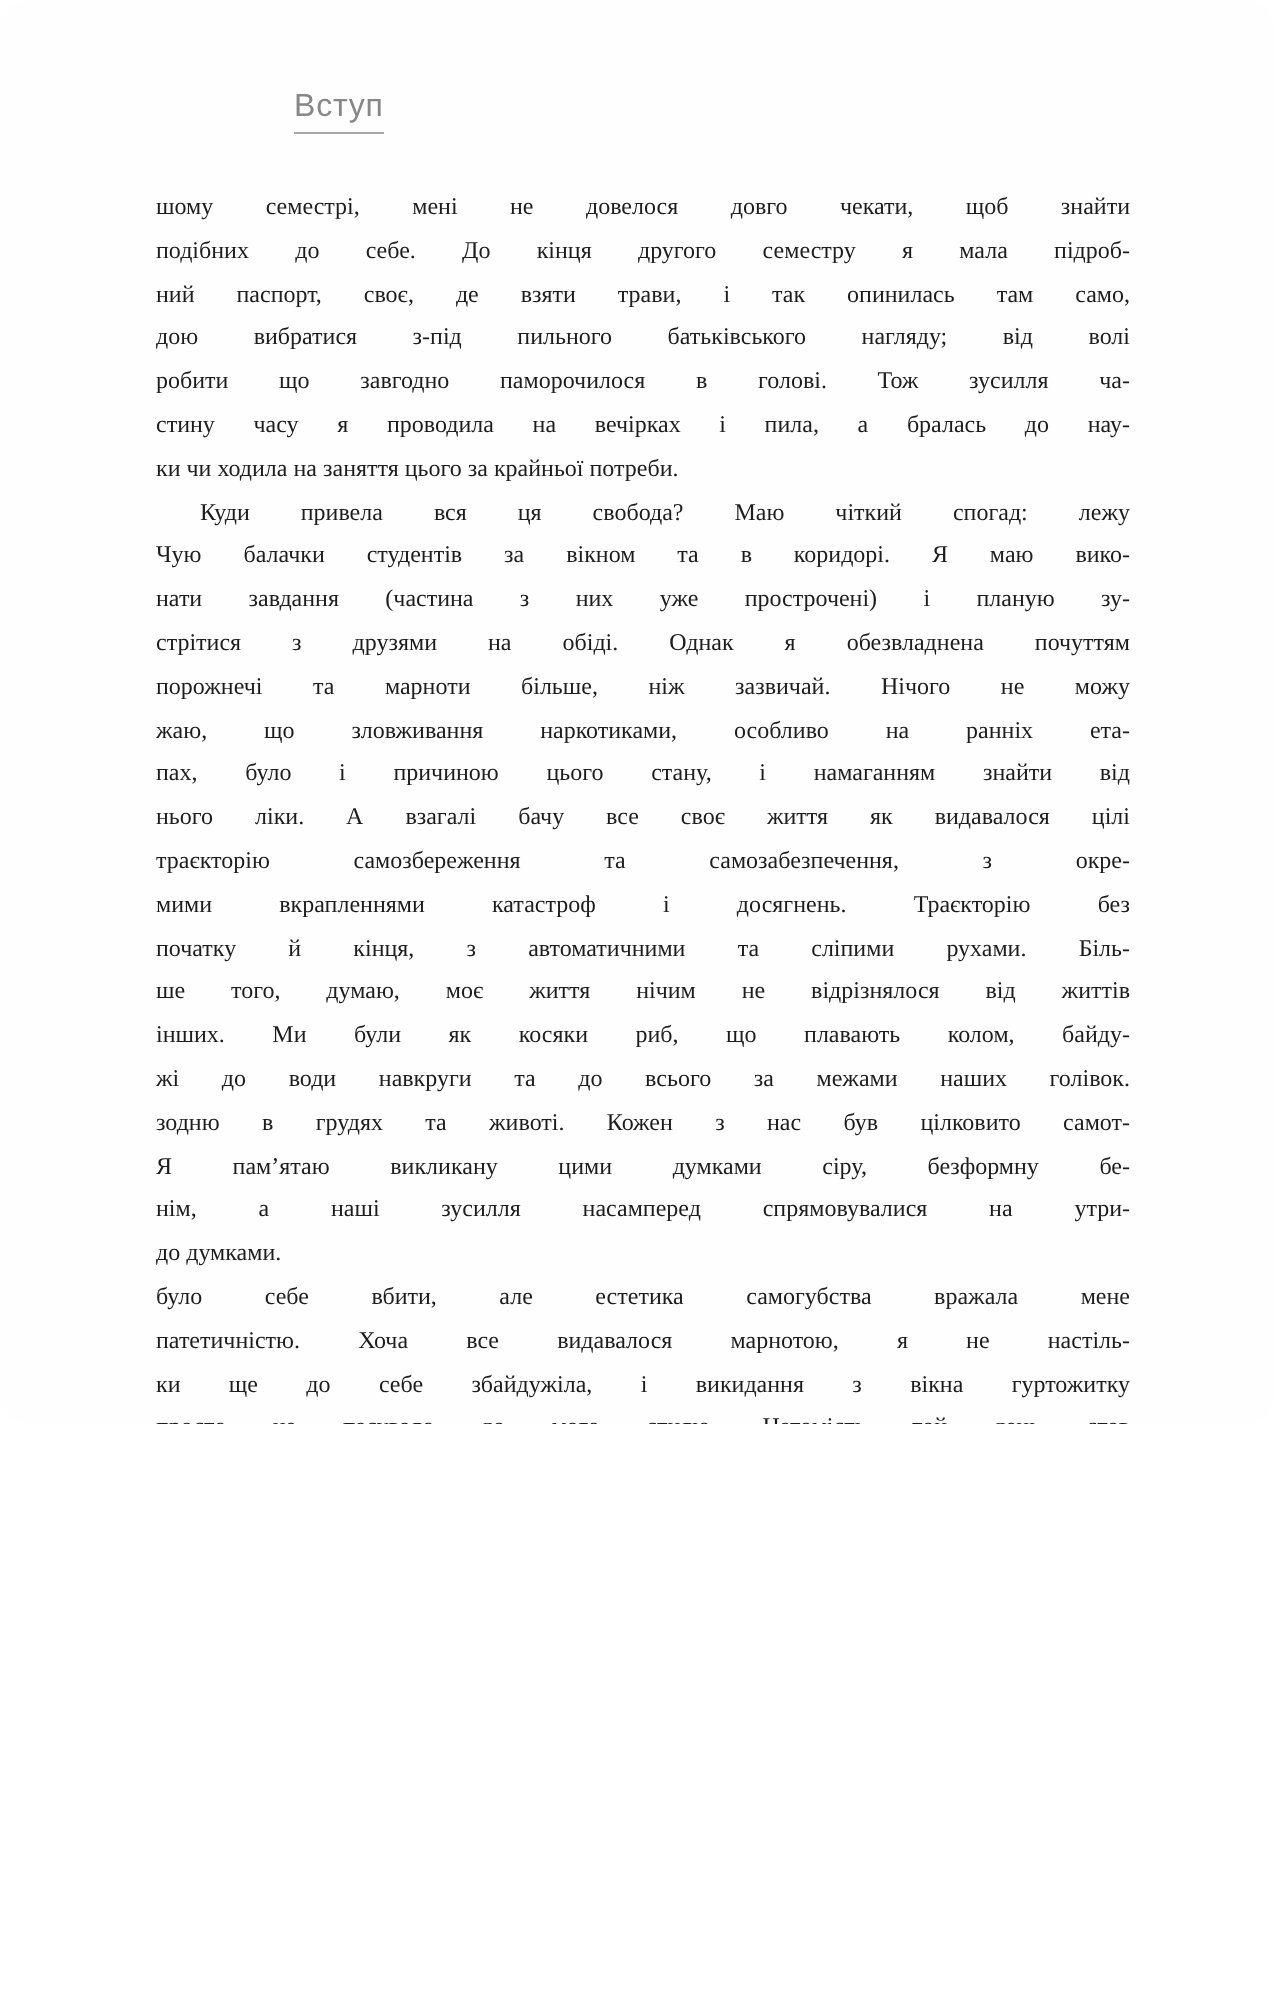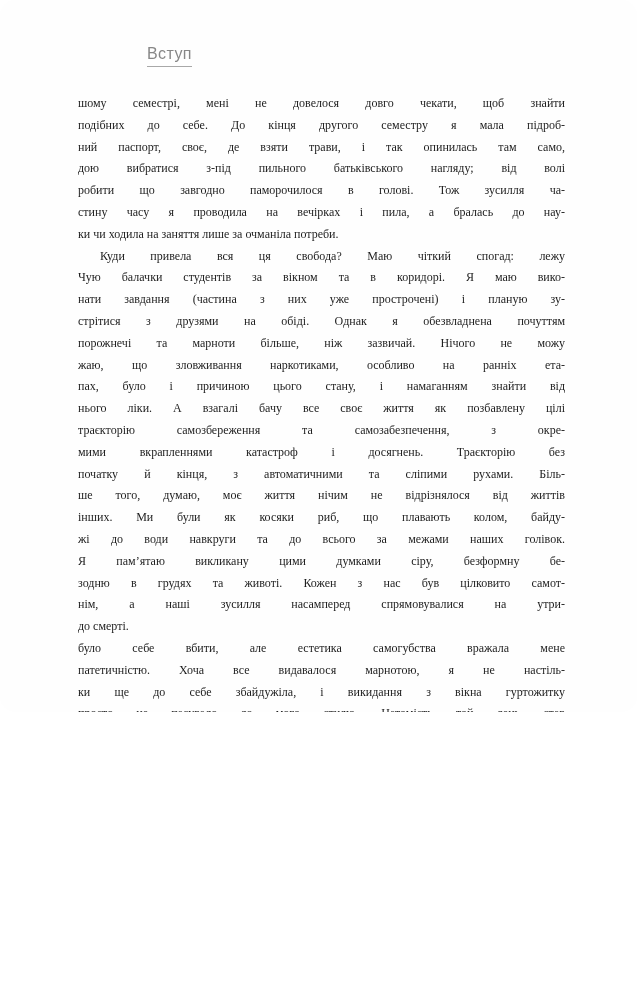--- a/index.html
+++ b/index.html
@@ -62,39 +62,39 @@
 <div class="page">
   <div class="running-header">Вступ</div>
 
   <div class="body-text">
       <div class="line">шому семестрі, мені не довелося довго чекати, щоб знайти</div>
       <div class="line">подібних до себе. До кінця другого семестру я мала підроб-</div>
       <div class="line">ний паспорт, своє, де взяти трави, і так опинилась там само,</div>
       <div class="line">дою вибратися з-під пильного батьківського нагляду; від волі</div>
       <div class="line">робити що завгодно паморочилося в голові. Тож зусилля ча-</div>
       <div class="line">стину часу я проводила на вечірках і пила, а бралась до нау-</div>
-      <div class="line no-just">ки чи ходила на заняття лише за очманіла потреби.</div>
+      <div class="line no-just">ки чи ходила на заняття цього за крайньої потреби.</div>
       <div class="line indent">Куди привела вся ця свобода? Маю чіткий спогад: лежу</div>
       <div class="line">Чую балачки студентів за вікном та в коридорі. Я маю вико-</div>
       <div class="line">нати завдання (частина з них уже прострочені) і планую зу-</div>
       <div class="line">стрітися з друзями на обіді. Однак я обезвладнена почуттям</div>
       <div class="line">порожнечі та марноти більше, ніж зазвичай. Нічого не можу</div>
       <div class="line">жаю, що зловживання наркотиками, особливо на ранніх ета-</div>
       <div class="line">пах, було і причиною цього стану, і намаганням знайти від</div>
-      <div class="line">нього ліки. А взагалі бачу все своє життя як позбавлену цілі</div>
+      <div class="line">нього ліки. А взагалі бачу все своє життя як видавалося цілі</div>
       <div class="line">траєкторію самозбереження та самозабезпечення, з окре-</div>
       <div class="line">мими вкрапленнями катастроф і досягнень. Траєкторію без</div>
       <div class="line">початку й кінця, з автоматичними та сліпими рухами. Біль-</div>
       <div class="line">ше того, думаю, моє життя нічим не відрізнялося від життів</div>
       <div class="line">інших. Ми були як косяки риб, що плавають колом, байду-</div>
       <div class="line">жі до води навкруги та до всього за межами наших голівок.</div>
+      <div class="line">зодню в грудях та животі. Кожен з нас був цілковито самот-</div>
       <div class="line">Я пам’ятаю викликану цими думками сіру, безформну бе-</div>
-      <div class="line">зодню в грудях та животі. Кожен з нас був цілковито самот-</div>
       <div class="line">нім, а наші зусилля насамперед спрямовувалися на утри-</div>
-      <div class="line no-just">до смерті.</div>
+      <div class="line no-just">до думками.</div>
       <div class="line">було себе вбити, але естетика самогубства вражала мене</div>
       <div class="line">патетичністю. Хоча все видавалося марнотою, я не настіль-</div>
       <div class="line">ки ще до себе збайдужіла, і викидання з вікна гуртожитку</div>
       <div class="line">просто не пасувало до мого стилю. Натомість той день став</div>
     </div>
 
   <div class="page-number">19</div>
 </div>
 
 </body></html>

